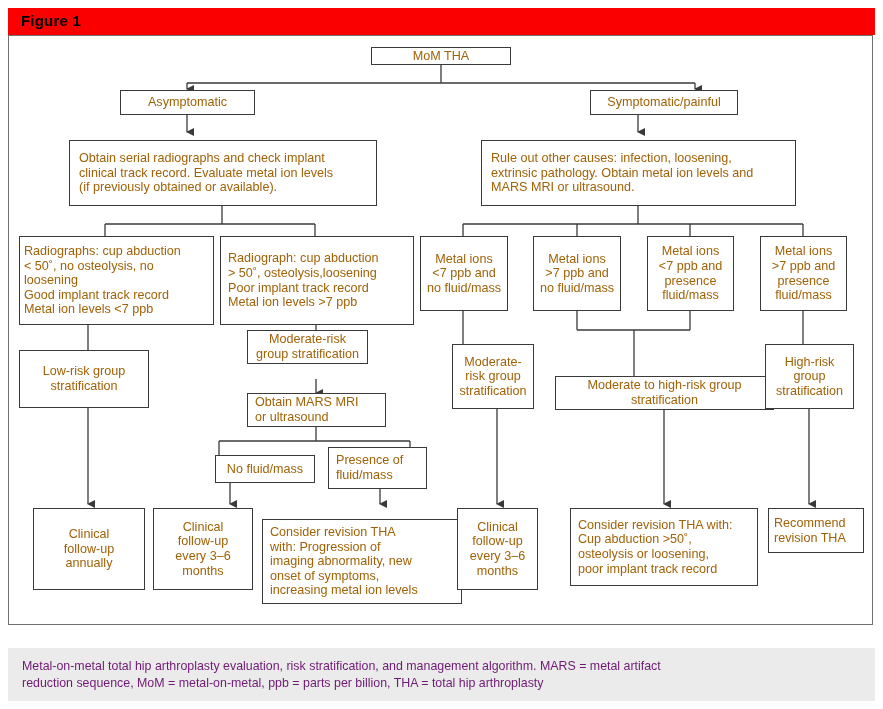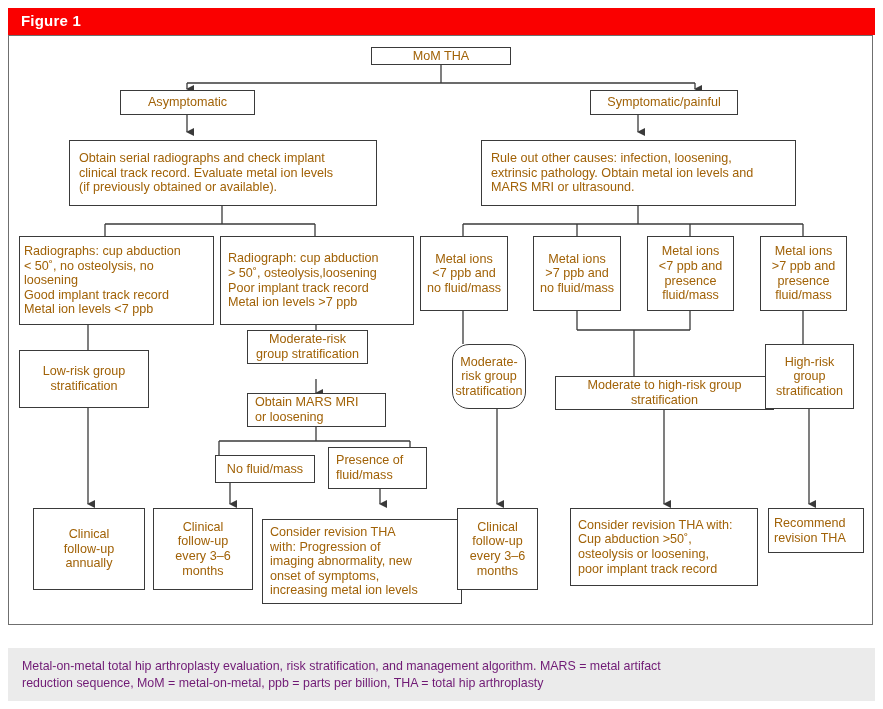--- a/index.html
+++ b/index.html
@@ -27,21 +27,21 @@
     width: 867px;
     height: 27px;
     background: #fa0000;
   }
   #figure-header-label {
     position: absolute;
     left: 13px;
     top: 4px;
     font-size: 15px;
     font-weight: bold;
-    color: #ffffff;
+    color: #000000;
     letter-spacing: 0.2px;
     white-space: nowrap;
   }
 
   
   #diagram-frame {
     position: absolute;
     left: 8px;
     top: 35px;
     width: 865px;
@@ -248,40 +248,40 @@
     <div class="node c" style="left:19px; top:350px; width:130px; height:58px;">
       <span>Low-risk group
 stratification</span>
     </div>
 
     <div class="node c" style="left:247px; top:330px; width:121px; height:34px;">
       <span>Moderate-risk
 group stratification</span>
     </div>
 
-    <div class="node c" style="left:452px; top:344px; width:74px; height:65px;border-radius:17px;">
+    <div class="node c" style="left:452px; top:344px; width:82px; height:65px;">
       <span>Moderate-
 risk group
 stratification</span>
     </div>
 
     <div class="node c" style="left:555px; top:376px; width:219px; height:34px;">
       <span>Moderate to high-risk group
 stratification</span>
     </div>
 
     <div class="node c" style="left:765px; top:344px; width:89px; height:65px;">
       <span>High-risk
 group
 stratification</span>
     </div>
 
     <div class="node l" style="left:247px; top:393px; width:139px; height:34px; padding-left:7px;">
       <span>Obtain MARS MRI
-or loosening</span>
+or ultrasound</span>
     </div>
 
     <div class="node c" style="left:215px; top:455px; width:100px; height:28px;">
       <span>No fluid/mass</span>
     </div>
 
     <div class="node l" style="left:328px; top:447px; width:99px; height:42px; padding-left:7px;">
       <span>Presence of
 fluid/mass</span>
     </div>

